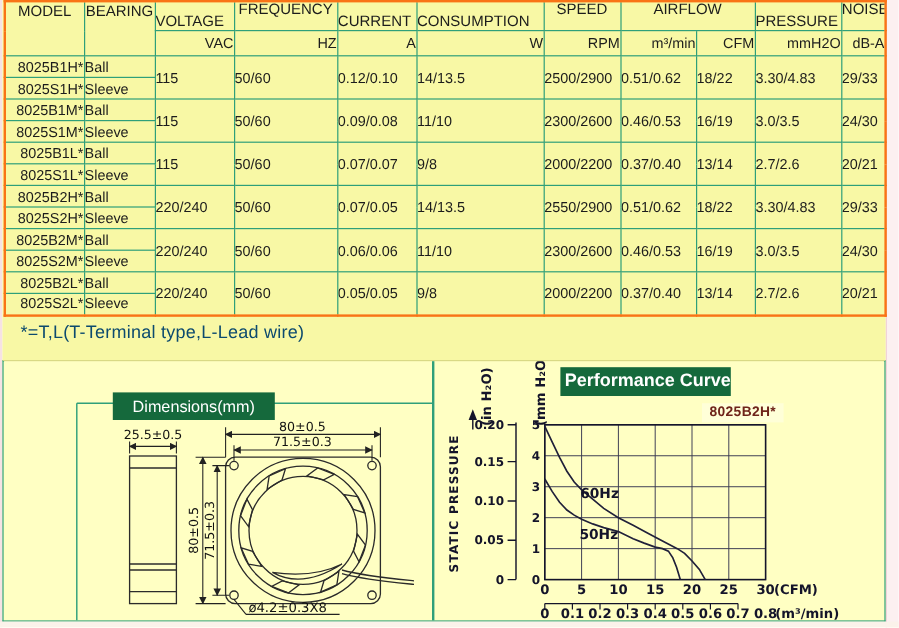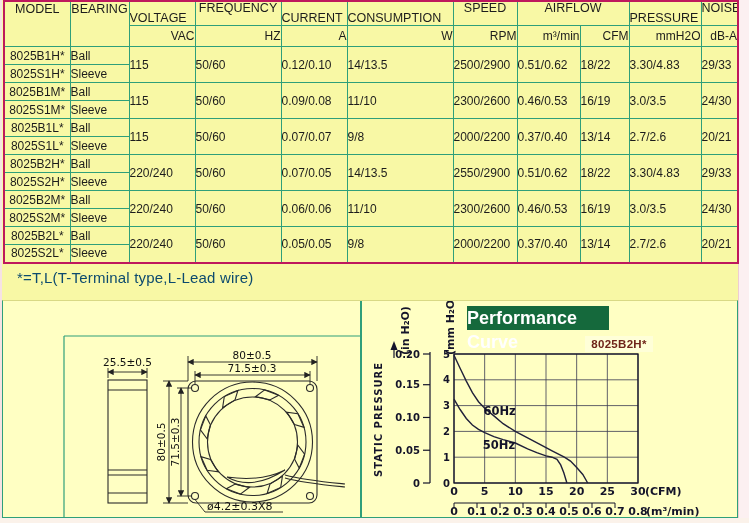--- a/index.html
+++ b/index.html
@@ -5,43 +5,43 @@
   html,body { margin:0; padding:0; background:#ffffff; }
   .page { position:relative; width:749px; height:523px; background:#ffffff; overflow:hidden;
           font-family:"Liberation Sans", sans-serif; }
   .strip-left  { position:absolute; left:0; top:0; width:2px; height:523px; background:#f6e2e4; }
   .strip-right { position:absolute; left:738px; top:0; width:11px; height:523px; background:#fcf0f1; border-left:1px solid #eecdd2; box-sizing:border-box; }
   .strip-bottom{ position:absolute; left:0; top:518px; width:749px; height:5px; background:#fbf2ea; }
 
   .top-area { position:absolute; left:2px; top:0; width:736px; height:300px; background:#f8f8a5; }
 
   table.spec { border-collapse:collapse; table-layout:fixed; width:734px; margin-left:1px;
-               border:2px solid #be185d; }
+               border:2px solid #f97316; }
   table.spec th, table.spec td { border:1px solid #2f9f7a; font-size:12px; color:#1c1c1c;
                font-weight:normal; white-space:nowrap; overflow:hidden; padding:0; }
   tr.h1 th { height:23px; font-size:12.5px; }
   tr.h2 th { height:20px; vertical-align:middle; text-align:right;margin-top:35px; }
   th.hc { vertical-align:top; padding-top:7px; text-align:center; }
   th.hi { vertical-align:top; line-height:12px; padding-top:0; text-align:center; }
   th.lo { vertical-align:bottom; padding-bottom:3px; text-align:left; }
   tr.r  { height:18px; }
-  td.model   { text-align:center; padding-left:3px; }
+  td.model   { text-align:right; padding-left:3px; }
   td.bearing { text-align:left; padding-left:4px; }
   td.num     { text-align:left; }
 
   .footnote { position:absolute; left:15px; top:269px; font-size:15px; color:#0c4a6e; letter-spacing:0.2px; }
 
   .bottom-area { position:absolute; left:2px; top:300px; width:736px; height:218px; background:#ffffc3;
                  box-sizing:border-box; border:1px solid #2f9f7a; border-top:1px solid #d9d985; }
   .divider { position:absolute; left:357px; top:0; width:2px; height:216px; background:#2f9f7a; }
 
   .dims-title { position:absolute; left:91px; top:26px; width:135px; height:23px; background:#15693c;
                 color:#ffffff; font-size:13.5px; text-align:center; line-height:23px; z-index:3; }
   .perf-title { position:absolute; left:464px; top:5px; width:142px; height:24px; background:#15693c;
-                color:#ffffff; font-size:18px; font-weight:600; text-align:left; line-height:24px; z-index:3; }
+                color:#ffffff; font-size:15px; font-weight:600; text-align:right; line-height:24px; z-index:3; }
   .perf-model { position:absolute; left:582px; top:35px; width:68px; height:16px; background:#ffffd8;
                 color:#6f241a; font-size:11.5px; font-weight:bold; text-align:center; line-height:16px;
                 letter-spacing:0.3px; z-index:3; }
   svg.panel { position:absolute; top:0; }
   svg text { font-family:"DejaVu Sans","Liberation Sans",sans-serif; }
 </style>
 </head>
 <body>
 
 <div class="page">
@@ -197,20 +197,21 @@
       </tr>
     </tbody>
       </table>
 
     <div class="footnote">*=T,L(T-Terminal type,L-Lead wire)</div>
   </div>
 
   <div class="bottom-area">
     <div class="divider"></div>
 
+    <div class="dims-title">Dimensions(mm)</div>
     <div class="perf-title">Performance Curve</div>
     <div class="perf-model">8025B2H*</div>
 
     <svg class="panel" style="left:0" width="357" height="216" viewBox="0 0 357 216">
       <defs>
         <marker id="arr" viewBox="0 0 10 10" refX="9" refY="5" markerWidth="7" markerHeight="7" orient="auto-start-reverse">
           <path d="M0,0 L10,5 L0,10 z" fill="#222"></path>
         </marker>
       </defs>
 

